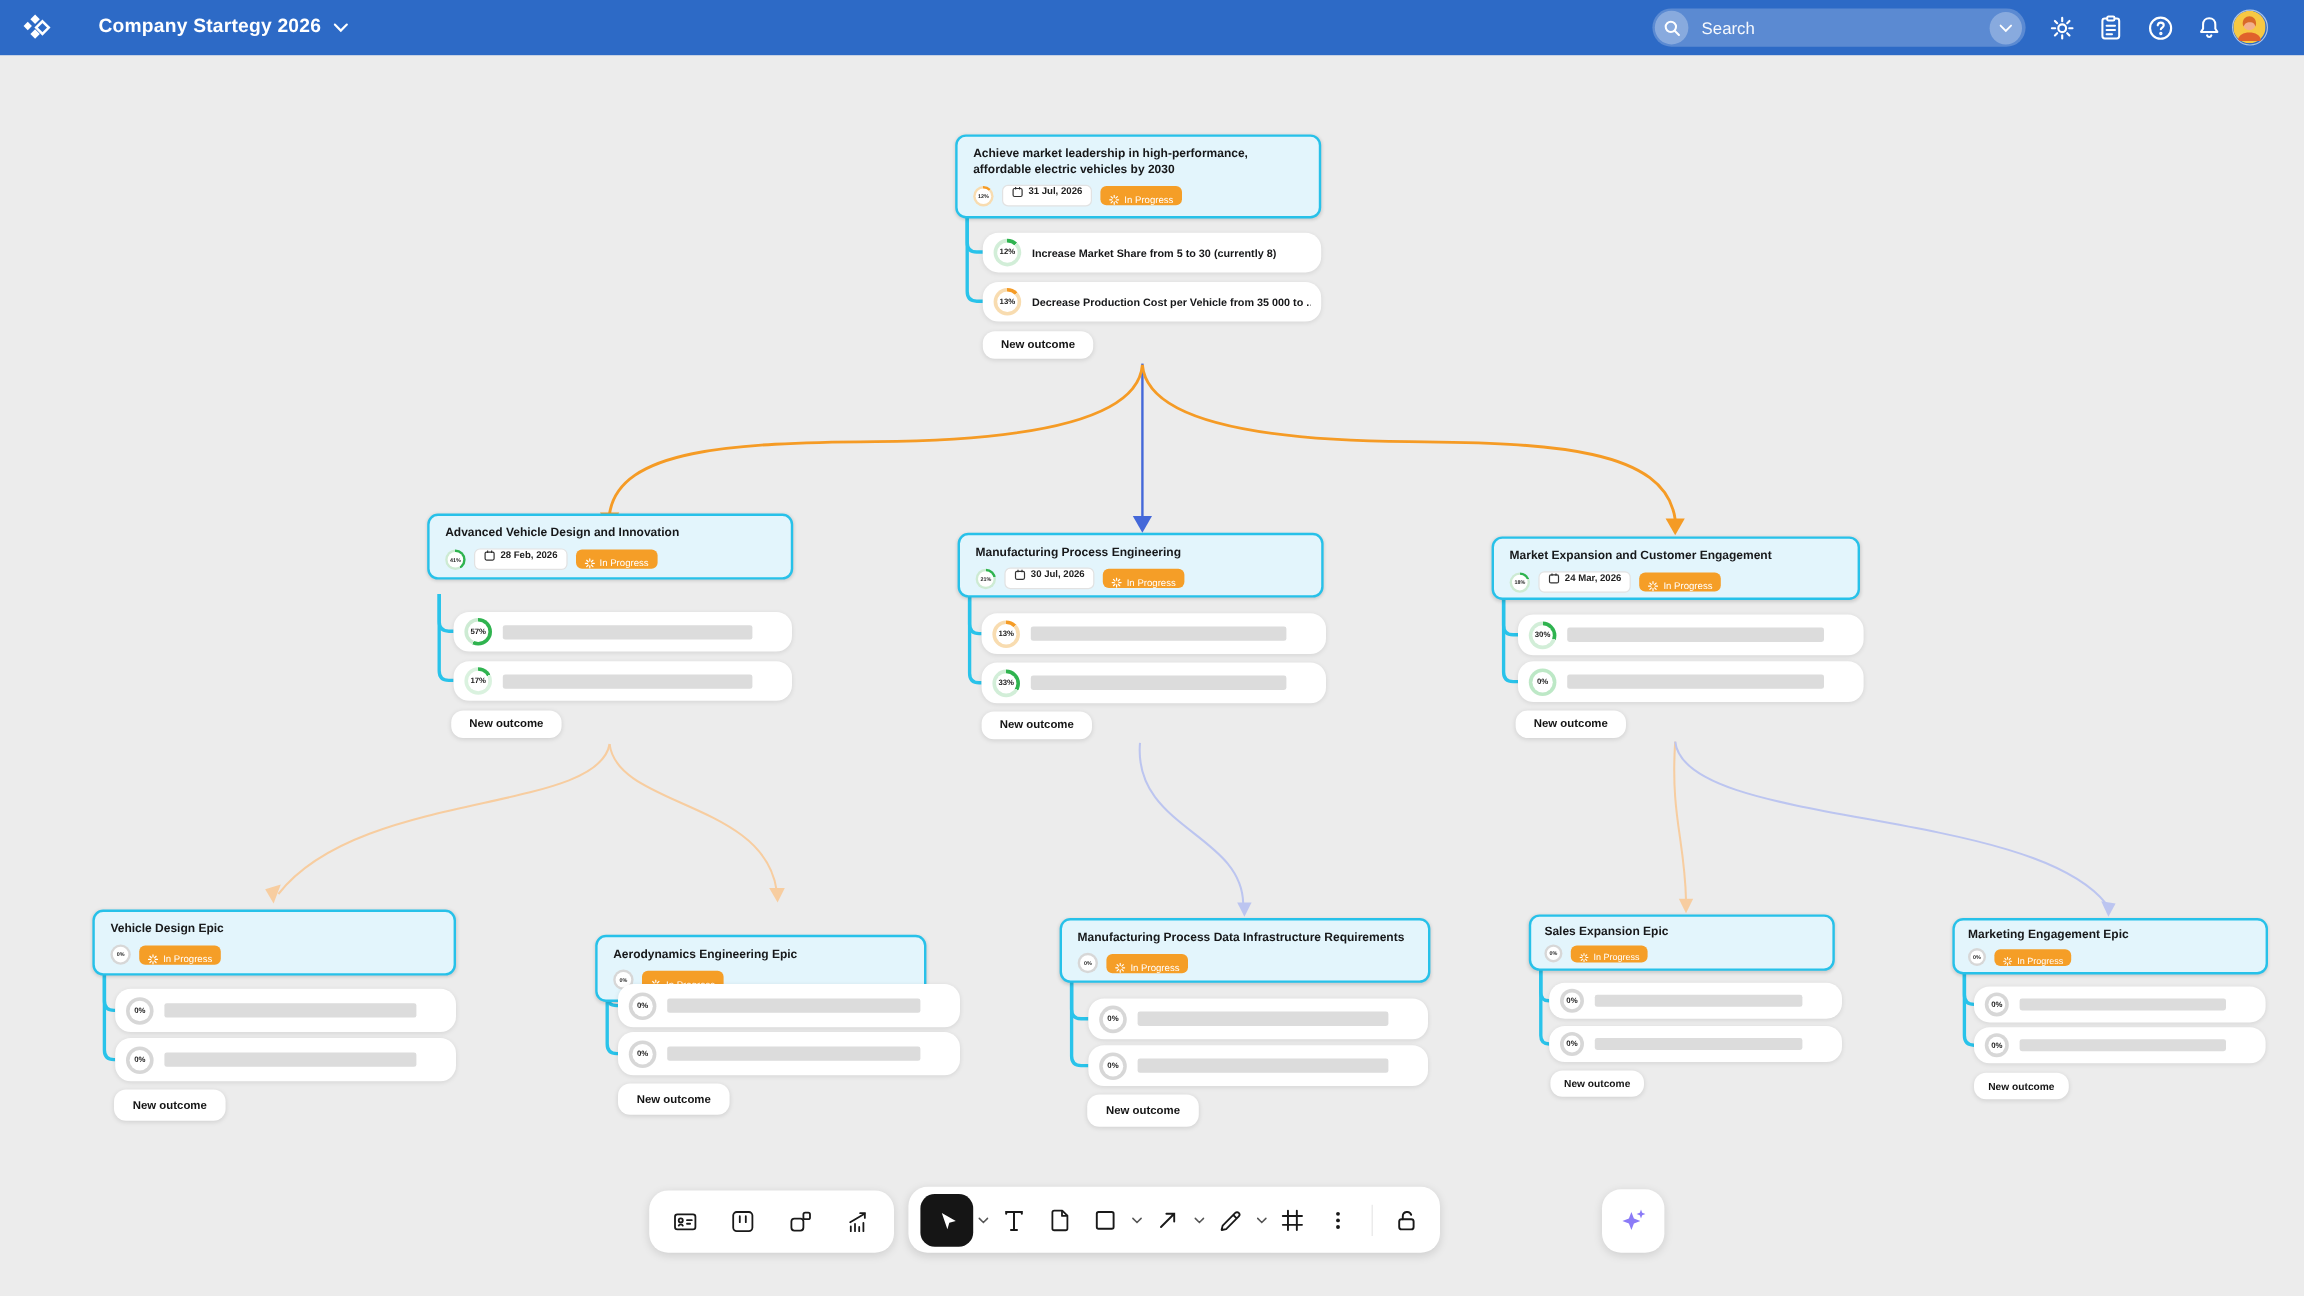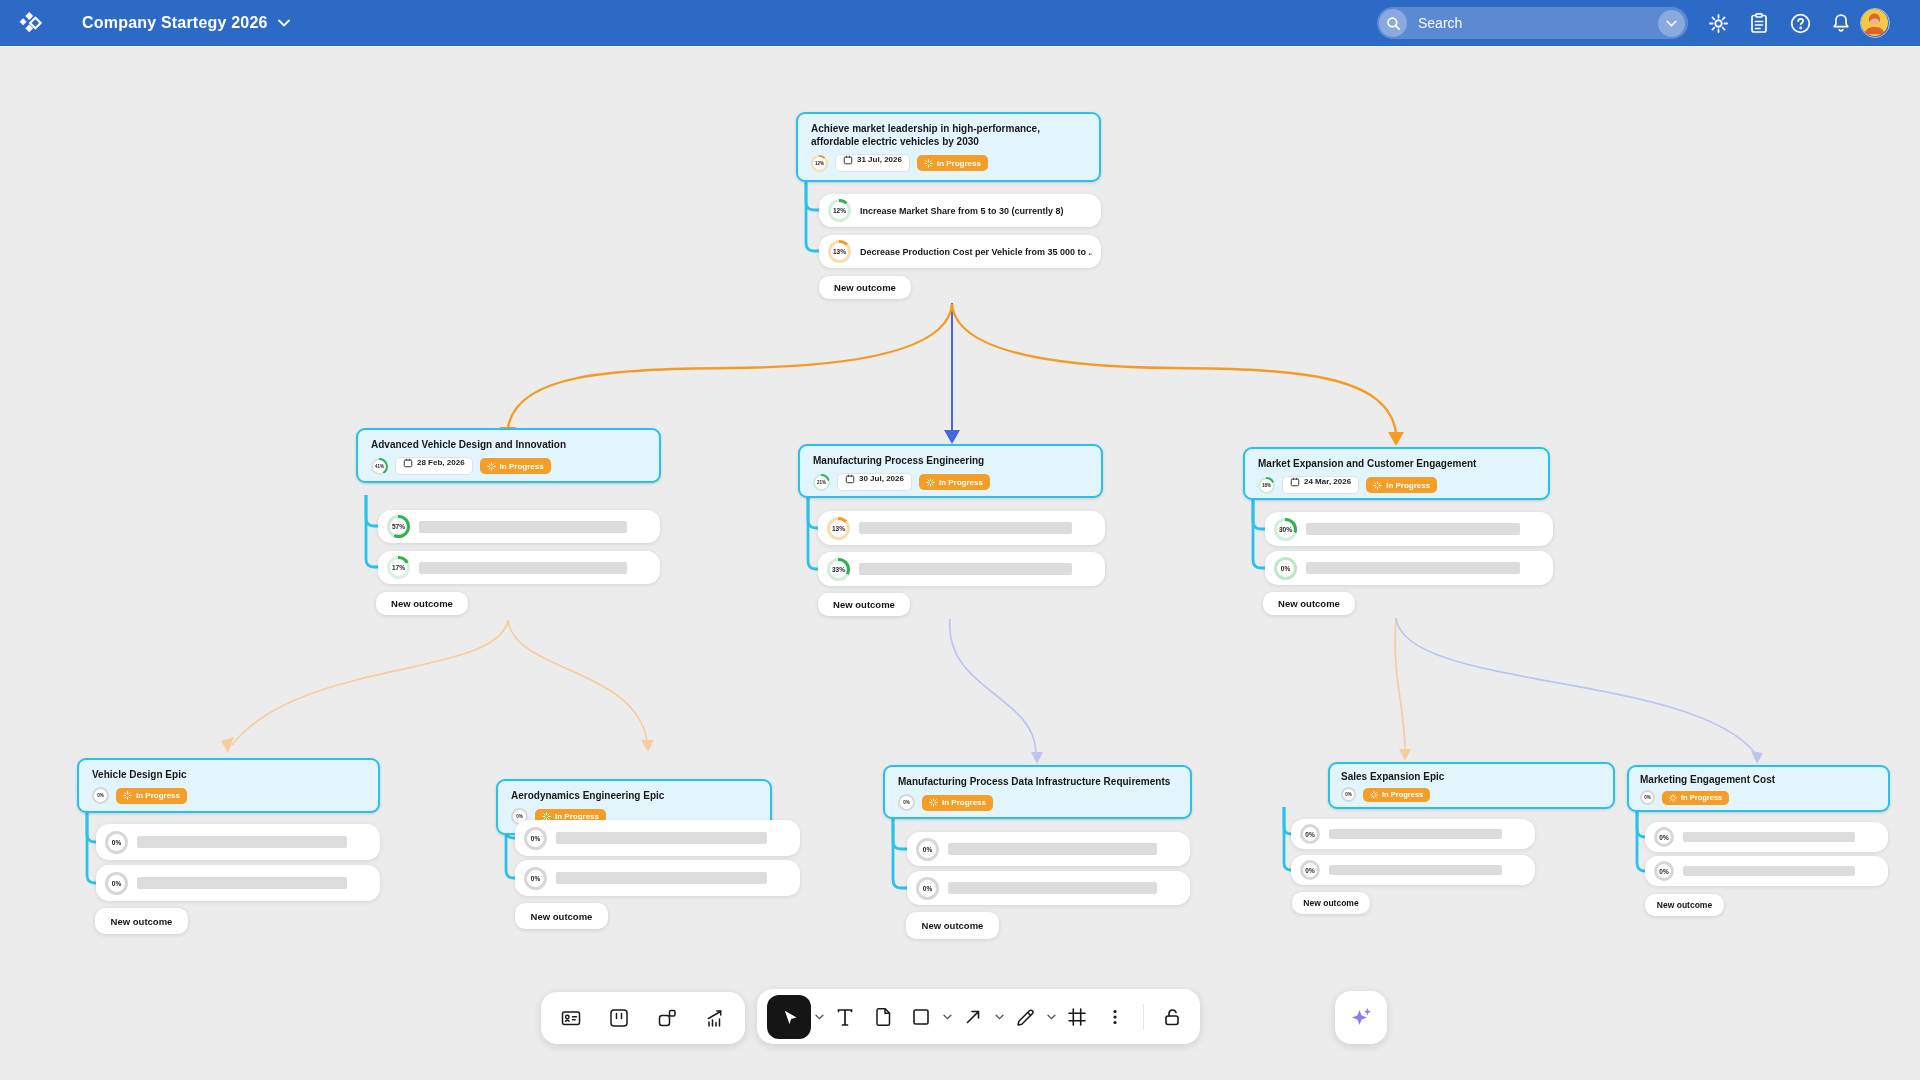--- a/index.html
+++ b/index.html
@@ -23,21 +23,21 @@
   .card-title{font-size:10px;font-weight:bold;color:#17181a;line-height:1.3;white-space:normal}
   .t-nowrap{white-space:nowrap;overflow:hidden}
   .meta{display:flex;align-items:center;gap:7px;margin-top:6px}
   .ring{position:relative;border-radius:50%;flex:none;background:#e0e0e0}
   .ring-card{width:17px;height:17px}
   .ring-row{width:23px;height:23px}
   .ring-in{position:absolute;background:#fff;border-radius:50%;display:flex;align-items:center;justify-content:center;font-weight:bold;color:#222}
   .ring-card .ring-in{inset:2px;font-size:4.5px}
   .ring-row .ring-in{inset:3px;font-size:6.5px}
   .chip{display:flex;gap:4px;background:#fff;border:1px solid #e2e2e2;border-radius:5px;padding:0 7px;font-size:8px;font-weight:bold;color:#222;height:16px;white-space:nowrap}
-  .badge{display:flex;align-items:center;gap:4px;background:#f59e27;color:#fff;border-radius:5px;padding:0 7px;font-size:8px;font-weight:bold;height:16px;white-space:nowrap}
+  .badge{display:flex;align-items:flex-end;gap:4px;background:#f59e27;color:#fff;border-radius:5px;padding:0 7px;font-size:8px;font-weight:normal;height:16px;white-space:nowrap}
   .crow{position:absolute;background:#fff;border-radius:13px;box-shadow:0 1px 4px rgba(0,0,0,.10);display:flex;align-items:center;padding:0 9px;box-sizing:border-box;z-index:3;gap:9px}
   .rowlabel{font-size:9px;font-weight:bold;color:#17181a;white-space:nowrap;overflow:hidden}
   .bar{height:12px;background:#dcdcdc;border-radius:2px;flex:1;margin-right:24px}
   .newbtn{position:absolute;background:#fff;border:none;border-radius:10px;box-shadow:0 1px 4px rgba(0,0,0,.13);font-size:9.5px;font-weight:600;color:#141414;z-index:3;font-family:inherit;cursor:pointer}
 
   
   .dock{position:absolute;background:#fff;border-radius:16px;box-shadow:0 2px 8px rgba(0,0,0,.13);display:flex;align-items:center;z-index:10}
   .dock-left{left:541px;top:992px;width:204px;height:52px;justify-content:space-around;padding:0 6px;box-sizing:border-box}
   .dock-main{left:757px;top:989px;height:55px;padding:0 10px;gap:2px}
   .dock-ai{left:1335px;top:991px;width:52px;height:53px;justify-content:center}
@@ -416,21 +416,21 @@
   <div class="crow" style="left:907px;top:871px;width:283px;height:34px">
     <span class="ring ring-row" style="background: conic-gradient(rgb(215, 215, 215) 0deg, rgb(215, 215, 215) 0deg, rgb(215, 215, 215) 0deg, rgb(215, 215, 215) 360deg);">
         <span class="ring-in">0%</span>
       </span>
     <span class="bar"></span>
   </div>
   <button class="newbtn" style="left:906px;top:912px;width:93px;height:27px">New outcome</button>
 </div>
 
 <div>
-  <div class="card" style="left:1328px;top:762px;width:287px;height:47px;padding:6px 11px">
+  <div class="card" style="left:1274px;top:762px;width:255px;height:47px;padding:6px 11px">
     <div class="card-title t-nowrap">Sales Expansion Epic</div>
     <div class="meta" style="margin-top:4px">
       <span class="ring ring-card" style="width: 15px; height: 15px; background: conic-gradient(rgb(215, 215, 215) 0deg, rgb(215, 215, 215) 0deg, rgb(215, 215, 215) 0deg, rgb(215, 215, 215) 360deg);">
           <span class="ring-in">0%</span>
         </span>
       <span class="badge" style="height:14px;font-size:7.5px">
         <svg width="8" height="8" viewBox="0 0 12 12">
             <g stroke="#fff" stroke-width="1.3" stroke-linecap="round">
               <path d="M6 1v2.4M6 8.6V11M1 6h2.4M8.6 6H11M2.5 2.5l1.7 1.7M7.8 7.8l1.7 1.7M9.5 2.5L7.8 4.2M4.2 7.8L2.5 9.5"></path>
             </g>
@@ -449,21 +449,21 @@
     <span class="ring ring-row" style="width: 20px; height: 20px; background: conic-gradient(rgb(215, 215, 215) 0deg, rgb(215, 215, 215) 0deg, rgb(215, 215, 215) 0deg, rgb(215, 215, 215) 360deg);">
         <span class="ring-in">0%</span>
       </span>
     <span class="bar" style="height:10px"></span>
   </div>
   <button class="newbtn" style="left:1292px;top:892px;width:78px;height:22px;font-size:8.5px">New outcome</button>
 </div>
 
 <div>
   <div class="card" style="left:1627px;top:765px;width:263px;height:47px;padding:6px 11px">
-    <div class="card-title t-nowrap">Marketing Engagement Cost</div>
+    <div class="card-title t-nowrap">Marketing Engagement Epic</div>
     <div class="meta" style="margin-top:4px">
       <span class="ring ring-card" style="width: 15px; height: 15px; background: conic-gradient(rgb(215, 215, 215) 0deg, rgb(215, 215, 215) 0deg, rgb(215, 215, 215) 0deg, rgb(215, 215, 215) 360deg);">
           <span class="ring-in">0%</span>
         </span>
       <span class="badge" style="height:14px;font-size:7.5px">
         <svg width="8" height="8" viewBox="0 0 12 12">
             <g stroke="#fff" stroke-width="1.3" stroke-linecap="round">
               <path d="M6 1v2.4M6 8.6V11M1 6h2.4M8.6 6H11M2.5 2.5l1.7 1.7M7.8 7.8l1.7 1.7M9.5 2.5L7.8 4.2M4.2 7.8L2.5 9.5"></path>
             </g>
           </svg>

